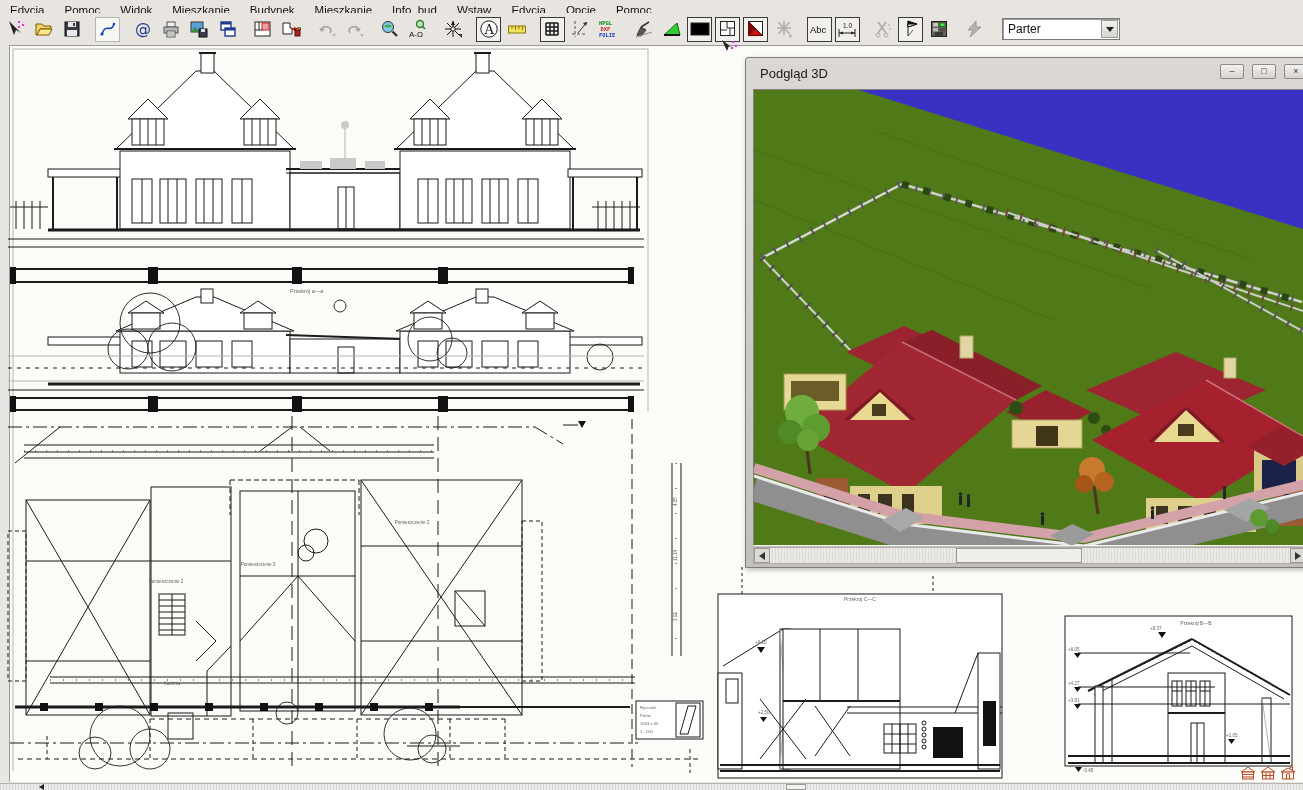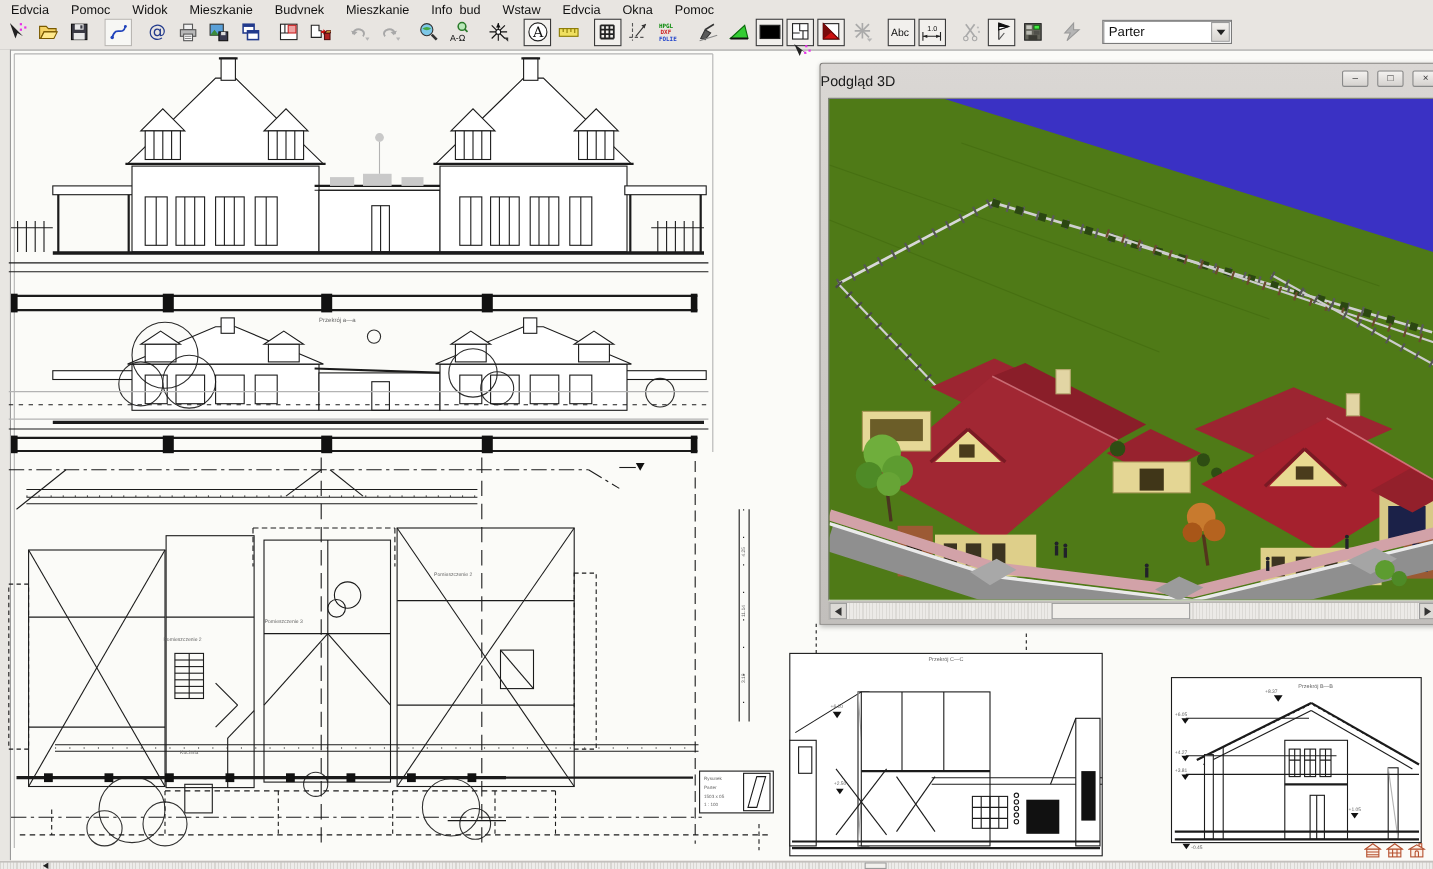--- a/index.html
+++ b/index.html
@@ -35,21 +35,21 @@
   .cad .gl{stroke:#b3b3b3;}
   .cad .gf{fill:#c9c9c9;stroke:none;}
   .cad .mg{stroke:#e830e8;}
   .cad .gn{stroke:#22aa22;}
   .cad .w2{stroke-width:2;}
   .cad .w3{stroke-width:3;}
   
   .p3dwin{position:absolute;left:745px;top:57px;width:566px;height:511px;border:1px solid #7f7c79;border-radius:3px 3px 0 0;
     background:linear-gradient(#dad7d4,#c2bfbc);box-shadow:1px 2px 5px rgba(0,0,0,.25);}
   .p3dtitle{position:absolute;left:0;top:0;width:100%;height:30px;display:flex;align-items:center;}
-  .p3dtitle .t{font-size:13px;color:#1a1a1a;}
+  .p3dtitle .t{font-size:13px;color:#1a1a1a;padding-left:14px;}
   .winbtn{position:absolute;top:6px;width:24px;height:15px;background:linear-gradient(#f4f2f0,#d5d2cf);
     border:1px solid #8a8a8a;border-radius:2px;font-size:9px;line-height:12px;text-align:center;color:#333;}
   .p3dclient{position:absolute;left:7px;top:31px;width:552px;height:457px;border:1px solid #808080;
     border-right-color:#f4f4f4;border-bottom-color:#f4f4f4;overflow:hidden;background:#4f7a17;}
   .p3dclient svg{display:block;width:552px;height:457px;}
   .p3dscroll{position:absolute;left:7px;top:489px;width:552px;height:17px;background:#e4e2de;
     background-image:repeating-linear-gradient(90deg,#dcdad6 0 1px,#eceae7 1px 3px);border:1px solid #b0ada9;}
   .sbtn{position:absolute;top:0px;width:16px;height:15px;background:#dcdad6;border:1px solid #9a9a9a;
     display:flex;align-items:center;justify-content:center;}
   .sthumb{position:absolute;top:0px;height:15px;background:#f0eeea;border:1px solid #9a9a9a;}
@@ -61,21 +61,21 @@
   .hscroll .la{position:absolute;left:36px;top:0;border:3.5px solid transparent;border-right:5px solid #222;}
   .hscroll .th{position:absolute;left:786px;top:0px;width:20px;height:6px;background:#f2f0ed;border:1px solid #9a9a9a;}
   .houseicons{position:absolute;left:1240px;top:766px;display:flex;gap:4px;}
   .houseicons svg{width:16px;height:14px;}
   .cursoricon{position:absolute;left:720px;top:38px;width:18px;height:16px;}
 </style>
 </head>
 <body>
 
 <div class="menubar">
-  <span>Edycja</span><span>Pomoc</span><span>Widok</span><span>Mieszkanie</span><span>Budynek</span><span>Mieszkanie</span><span>Info_bud</span><span>Wstaw</span><span>Edycja</span><span>Okna</span><span>Pomoc</span>
+  <span>Edycja</span><span>Pomoc</span><span>Widok</span><span>Mieszkanie</span><span>Budynek</span><span>Mieszkanie</span><span>Info_bud</span><span>Wstaw</span><span>Edycja</span><span>Opcje</span><span>Pomoc</span>
 </div>
 
 <div class="toolbar">
   <div class="tbtn">
       <svg viewBox="0 0 20 20">
         <path d="M3 2 L8 16 L10 11 L15 14 Z" fill="#222"></path>
         <rect x="12" y="2" width="2" height="2" fill="#e830e8"></rect>
         <rect x="16" y="5" width="2" height="2" fill="#e830e8"></rect>
         <rect x="12" y="7" width="2" height="2" fill="#e830e8"></rect>
       </svg>

